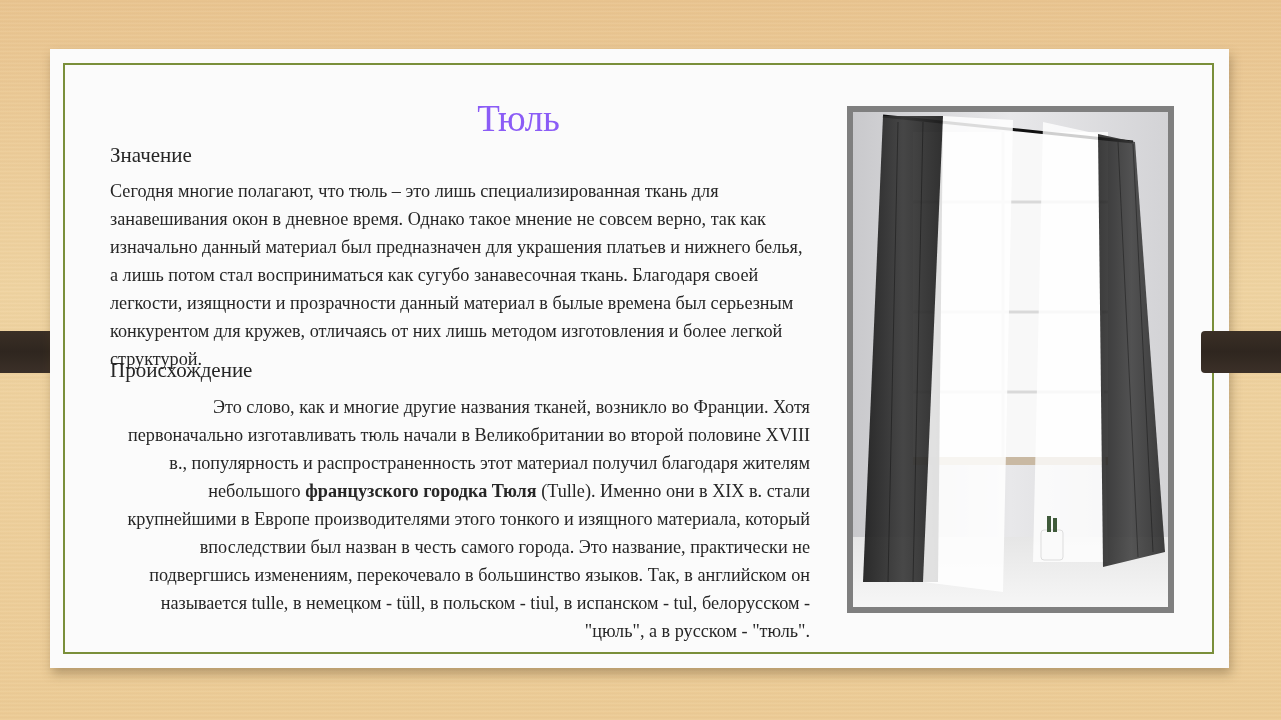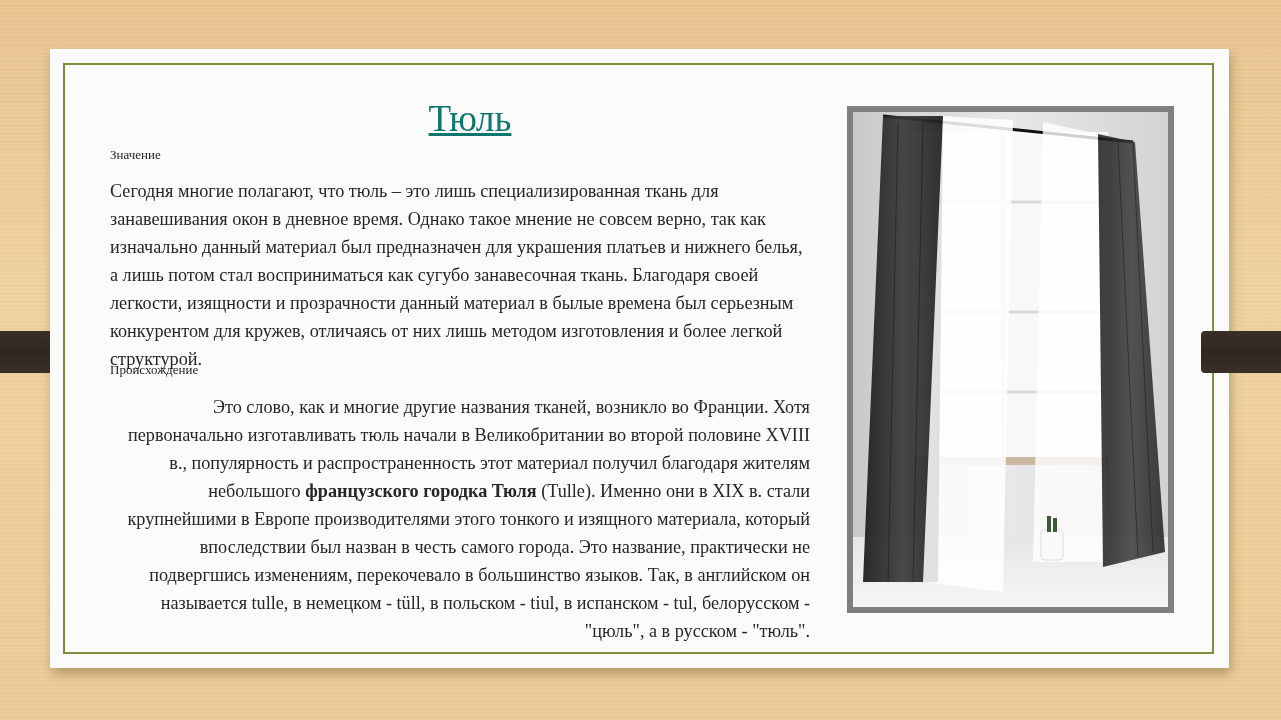--- a/index.html
+++ b/index.html
@@ -21,28 +21,28 @@
   .card {
     position: absolute; left: 50px; top: 49px; width: 1179px; height: 619px;
     background: #fbfbfb;
     box-shadow: 2px 6px 10px rgba(80,60,30,0.35);
   }
   .green-frame {
     position: absolute; left: 13px; top: 14px; width: 1151px; height: 591px;
     border: 2px solid #7a8f3a; box-sizing: border-box;
   }
   .title {
-    position: absolute; left: 330px; width: 180px; top: 50px; text-align: center;
-    font-size: 37px; color: #0f766e; line-height: 40px; text-decoration: underline;
+    position: absolute; left: 330px; width: 180px; top: 50px; text-align: right;
+    font-size: 37px; color: #8b5cf6; line-height: 40px;
   }
   .text {
     position: absolute; left: 60px; width: 700px; color: #262626;
     font-size: 18.2px; line-height: 28px;
   }
-  .heading { position: absolute; left: 60px; color: #262626; font-size: 13px; line-height: 24px; }
+  .heading { position: absolute; left: 60px; color: #262626; font-size: 21px; line-height: 24px; }
   .h1 { top: 94px; }
   .p1 { top: 128px; }
   .h2 { top: 309px; }
   .p2 { top: 344px; text-align: right; }
   .photo-frame {
     position: absolute; left: 797px; top: 57px; width: 327px; height: 507px;
     background: #7f7f7f; box-sizing: border-box; padding: 6px;
   }
   .photo { width: 100%; height: 100%; display: block; }
 </style>

